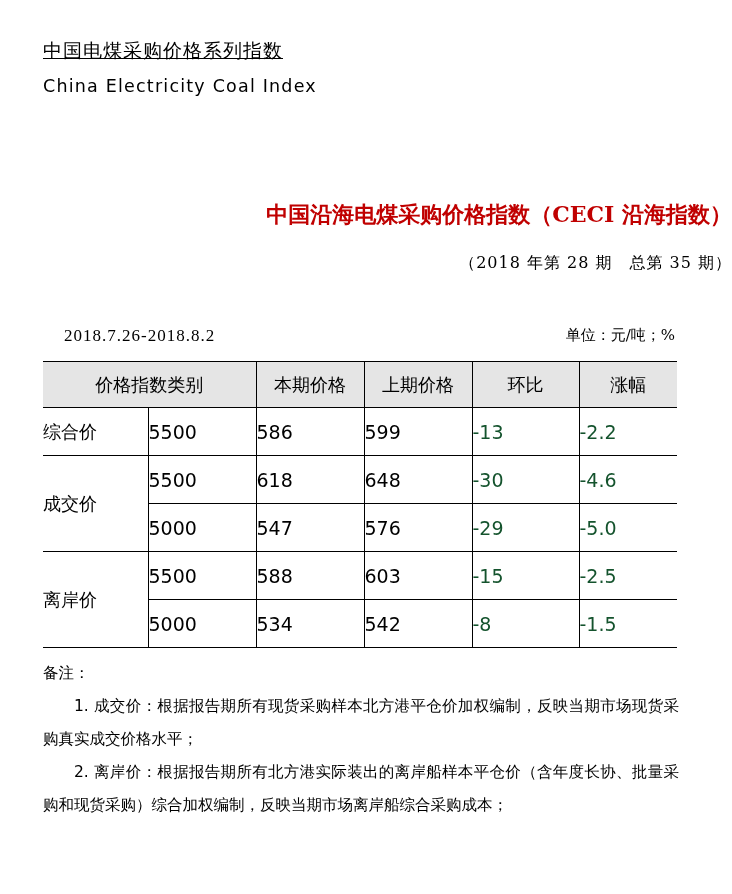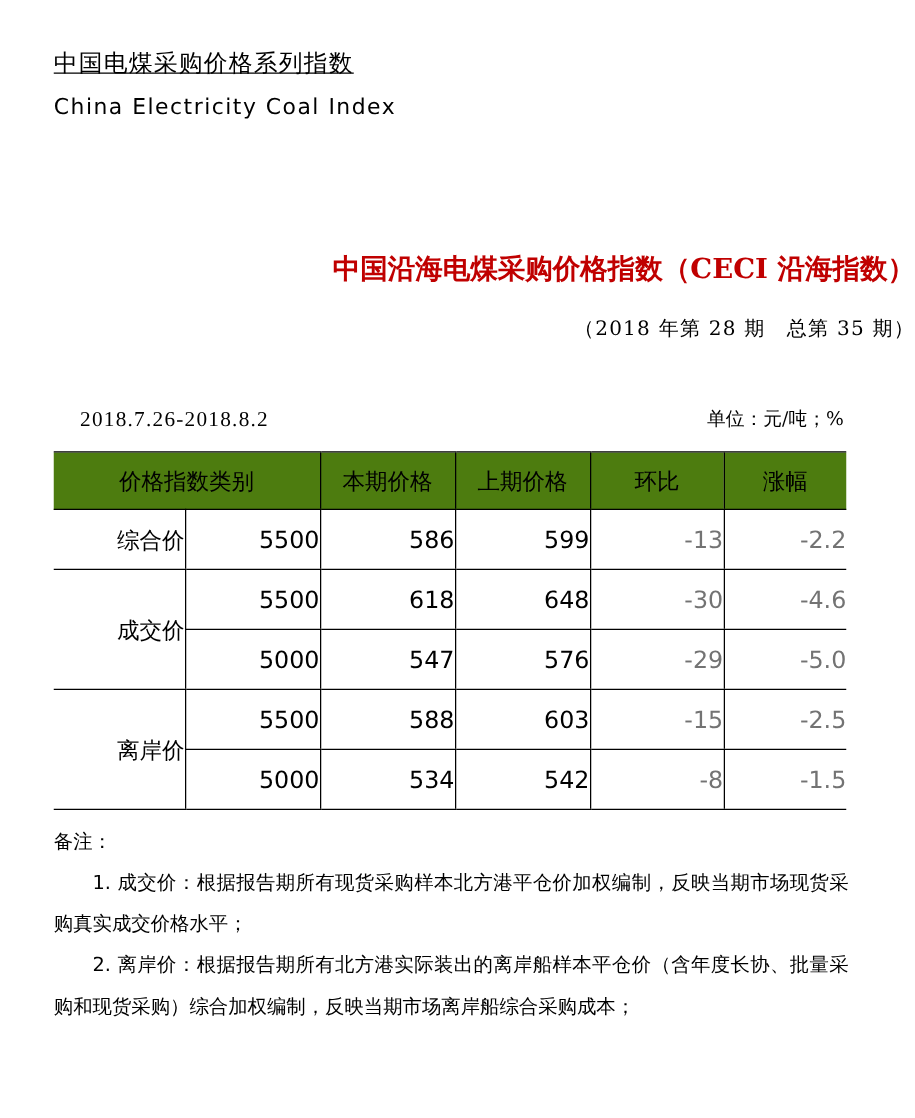--- a/index.html
+++ b/index.html
@@ -4,26 +4,26 @@
 <style>
   html, body { margin: 0; padding: 0; background: #ffffff; }
   body { width: 732px; height: 894px; position: relative; overflow: hidden; color: #000; }
   .brand-cn { position: absolute; left: 43px; top: 38px; font-family: "DejaVu Sans", sans-serif; font-size: 19px; letter-spacing: 1px; text-decoration: underline; }
   .brand-en { position: absolute; left: 43px; top: 76px; font-family: "DejaVu Sans", sans-serif; font-size: 17.5px; letter-spacing: 1.2px; }
   .title { position: absolute; left: 0; width: 732px; top: 200px; text-align: right; font-family: "DejaVu Serif", serif; font-size: 22px; font-weight: bold; color: #C00000; }
   .issue { position: absolute; left: 0; width: 732px; top: 253px; text-align: right; font-family: "DejaVu Serif", serif; font-size: 16px; letter-spacing: 1px; }
   .daterange { position: absolute; left: 64px; top: 326px; font-family: "Liberation Serif", serif; font-size: 17px; letter-spacing: 1px; }
   .unit { position: absolute; right: 57px; top: 326px; font-family: "DejaVu Serif", serif; font-size: 15px; margin-left: 20px; }
   table.idx { position: absolute; left: 43px; top: 361px; width: 634px; border-collapse: collapse; font-family: "DejaVu Sans", sans-serif; }
-  table.idx th { background: #4d7c0f; height: 45px; font-weight: normal; font-size: 18px; border-top: 1.5px solid #000; border-bottom: 1.5px solid #000; border-left: 1px solid #000; padding: 0; }
+  table.idx th { background: #e5e5e5; height: 45px; font-weight: normal; font-size: 18px; border-top: 1.5px solid #000; border-bottom: 1.5px solid #000; border-left: 1px solid #000; padding: 0; }
   table.idx th:first-child { border-left: none; }
-  table.idx td { height: 47px; text-align: right; font-size: 19px; border-top: 1px solid #000; border-bottom: 1px solid #000; border-left: 1px solid #000; padding: 0; }
+  table.idx td { height: 47px; text-align: left; font-size: 19px; border-top: 1px solid #000; border-bottom: 1px solid #000; border-left: 1px solid #000; padding: 0; }
   table.idx td.first { border-left: none; font-size: 18px; }
   table.idx tr:last-child td { border-bottom: 1.5px solid #000; }
-  table.idx td.neg { color: #737373; margin-left: 20px; }
+  table.idx td.neg { color: #14532d; margin-left: 20px; }
   .notes { position: absolute; left: 43px; top: 657px; width: 636px; font-family: "DejaVu Sans", sans-serif; font-size: 15.5px; line-height: 33px; }
   .notes p { margin: 0; text-indent: 2em; text-align: justify; }
   .notes .head { text-indent: 0; }
 </style>
 </head>
 <body>
 
 <div class="brand-cn">中国电煤采购价格系列指数</div>
 <div class="brand-en">China Electricity Coal Index</div>
 

